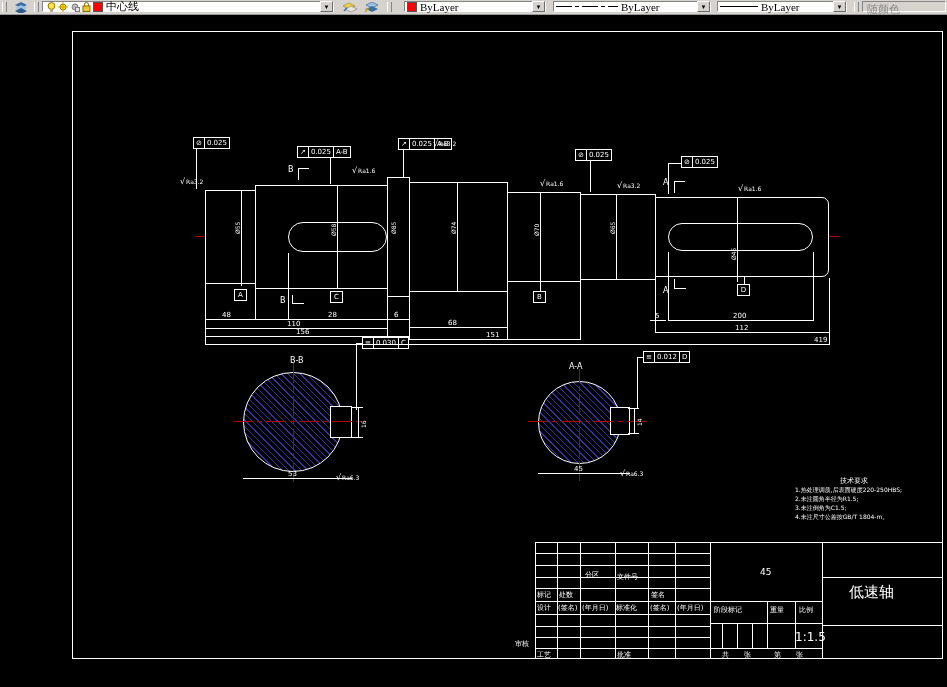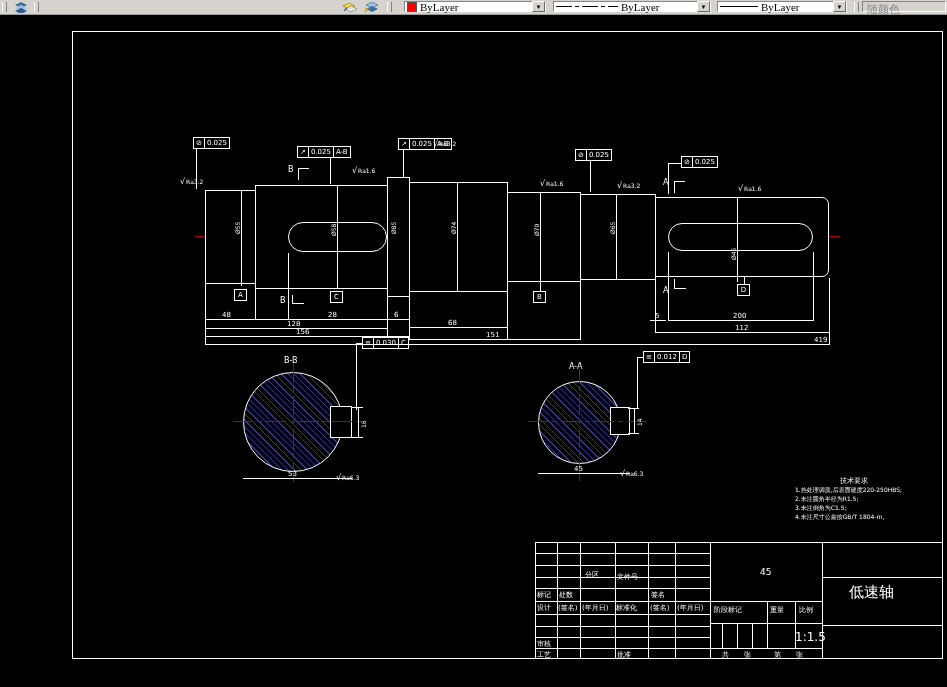--- a/index.html
+++ b/index.html
@@ -60,20 +60,42 @@
 <div id="toolbar">
   <div class="grip" style="left:2px"></div>
   <div class="tbtn" style="left:11px;width:20px">
     <svg width="14" height="11">
       <polygon points="7,0 13,3 7,6 1,3" fill="#3a6ea5"></polygon>
       <polygon points="7,3 13,6 7,9 1,6" fill="#9cc3e5"></polygon>
       <polygon points="7,6 13,9 7,12 1,9" fill="#31598c"></polygon>
     </svg>
   </div>
   <div class="grip" style="left:34px"></div>
+  <div class="combo" style="left:42px;width:292px">
+    <svg class="ico" width="9" height="10">
+      <circle cx="4.5" cy="4" r="3.4" fill="#ffe34d" stroke="#8a7a00"></circle>
+      <rect x="3" y="7.4" width="3" height="2.4" fill="#b0a080"></rect>
+    </svg>
+    <svg class="ico" width="10" height="10">
+      <circle cx="5" cy="5" r="3" fill="#ffd800" stroke="#9a8400"></circle>
+      <line x1="5" y1="0" x2="5" y2="10" stroke="#caa800"></line>
+      <line x1="0" y1="5" x2="10" y2="5" stroke="#caa800"></line>
+    </svg>
+    <svg class="ico" width="10" height="10">
+      <circle cx="5" cy="5" r="3" fill="#bdbdbd" stroke="#7d7d7d"></circle>
+      <rect x="5.5" y="5.5" width="4" height="4" fill="#e5e5e5" stroke="#7d7d7d"></rect>
+    </svg>
+    <svg class="ico" width="9" height="10">
+      <rect x="1" y="4" width="7" height="5.5" fill="#f0c830" stroke="#8a6d00"></rect>
+      <path d="M2.5 4 V2.5 A2 2 0 0 1 6.5 2.5 V4" fill="none" stroke="#8a6d00"></path>
+    </svg>
+    <div class="swatch ico"></div>
+    <span class="val">中心线</span>
+    <div class="arrowbtn">▼</div>
+  </div>
   <div class="tbtn" style="left:339px;width:20px">
     <svg width="15" height="11">
       <polygon points="7,1 13,4 7,7 1,4" fill="#f4d34d" stroke="#8a7a00" stroke-width="0.6"></polygon>
       <polygon points="9,4 15,7 9,10 3,7" fill="#e8e4d8" stroke="#777" stroke-width="0.6"></polygon>
       <polyline points="2,9 5,6" stroke="#3a6ea5" stroke-width="1.4" fill="none"></polyline>
     </svg>
   </div>
   <div class="tbtn" style="left:361px;width:20px">
     <svg width="15" height="11">
       <polygon points="8,0 14,3 8,6 2,3" fill="#9cc3e5" stroke="#31598c" stroke-width="0.6"></polygon>
@@ -196,21 +218,21 @@
 <div class="lh" style="left:356px;top:343px;width:6px"></div>
 <div class="lv" style="left:356px;top:343px;height:67px"></div>
 <div class="lh" style="left:637px;top:357px;width:6px"></div>
 <div class="lv" style="left:637px;top:357px;height:51px"></div>
 
 <div class="lh" style="left:205px;top:319px;width:204px"></div>
 <div class="t" style="left:222px;top:311px">48</div>
 <div class="t" style="left:328px;top:311px">28</div>
 <div class="t" style="left:394px;top:311px">6</div>
 <div class="lh" style="left:205px;top:328px;width:182px"></div>
-<div class="t" style="left:287px;top:320px">128</div>
+<div class="t" style="left:287px;top:320px">110</div>
 <div class="lh" style="left:205px;top:336px;width:204px"></div>
 <div class="t" style="left:296px;top:328px">156</div>
 <div class="lh" style="left:205px;top:344px;width:624px"></div>
 <div class="t" style="left:814px;top:336px">419</div>
 <div class="lh" style="left:409px;top:327px;width:98px"></div>
 <div class="t" style="left:448px;top:319px">68</div>
 <div class="lh" style="left:409px;top:339px;width:171px"></div>
 <div class="t" style="left:486px;top:331px">151</div>
 <div class="lh" style="left:650px;top:320px;width:16px"></div>
 <div class="t" style="left:655px;top:312px">5</div>
@@ -231,21 +253,21 @@
 <div class="lv" style="left:813px;top:252px;height:69px"></div>
 <div class="lv" style="left:829px;top:278px;height:67px"></div>
 
 <div class="rough" style="left:180px;top:177px"><i>√</i><span>Ra3.2</span></div>
 <div class="rough" style="left:352px;top:166px"><i>√</i><span>Ra1.6</span></div>
 <div class="rough" style="left:433px;top:139px"><i>√</i><span>Ra3.2</span></div>
 <div class="rough" style="left:540px;top:179px"><i>√</i><span>Ra1.6</span></div>
 <div class="rough" style="left:617px;top:181px"><i>√</i><span>Ra3.2</span></div>
 <div class="rough" style="left:738px;top:184px"><i>√</i><span>Ra1.6</span></div>
 
-<div class="mark" style="left:284px;top:356px">B-B</div>
+<div class="mark" style="left:290px;top:356px">B-B</div>
 <div class="circle" style="left:243px;top:372px;width:100px;height:100px"></div>
 <div class="notch" style="left:330px;top:406px;width:22px;height:32px"></div>
 <div class="redh" style="left:233px;top:421px;width:128px"></div>
 <div class="redv" style="left:293px;top:362px;height:120px"></div>
 <div class="lh" style="left:243px;top:478px;width:109px"></div>
 <div class="t" style="left:288px;top:470px">53</div>
 <div class="lv" style="left:358px;top:407px;height:31px"></div>
 <div class="lh" style="left:351px;top:407px;width:12px"></div>
 <div class="lh" style="left:351px;top:437px;width:12px"></div>
 <div class="vt" style="left:360px;top:428px">16</div>
@@ -304,21 +326,21 @@
   <div class="tb-label" style="left:559px;top:590px">处数</div>
   <div class="tb-label" style="left:585px;top:570px">分区</div>
   <div class="tb-label" style="left:617px;top:572px">文件号</div>
   <div class="tb-label" style="left:651px;top:590px">签名</div>
   <div class="tb-label" style="left:537px;top:603px">设计</div>
   <div class="tb-label" style="left:558px;top:603px">(签名)</div>
   <div class="tb-label" style="left:582px;top:603px">(年月日)</div>
   <div class="tb-label" style="left:616px;top:603px">标准化</div>
   <div class="tb-label" style="left:650px;top:603px">(签名)</div>
   <div class="tb-label" style="left:677px;top:603px">(年月日)</div>
-  <div class="tb-label" style="left:537px;top:639px">审核</div>
+  <div class="tb-label" style="left:515px;top:639px">审核</div>
   <div class="tb-label" style="left:537px;top:650px">工艺</div>
   <div class="tb-label" style="left:617px;top:650px">批准</div>
   <div class="tb-label" style="left:760px;top:567px;font-size:9px">45</div>
   <div class="tb-label" style="left:714px;top:605px">阶段标记</div>
   <div class="tb-label" style="left:770px;top:605px">重量</div>
   <div class="tb-label" style="left:799px;top:605px">比例</div>
   <div class="tb-label" style="left:795px;top:630px;font-size:12px">1:1.5</div>
   <div class="tb-label" style="left:722px;top:650px">共</div>
   <div class="tb-label" style="left:744px;top:650px">张</div>
   <div class="tb-label" style="left:774px;top:650px">第</div>

